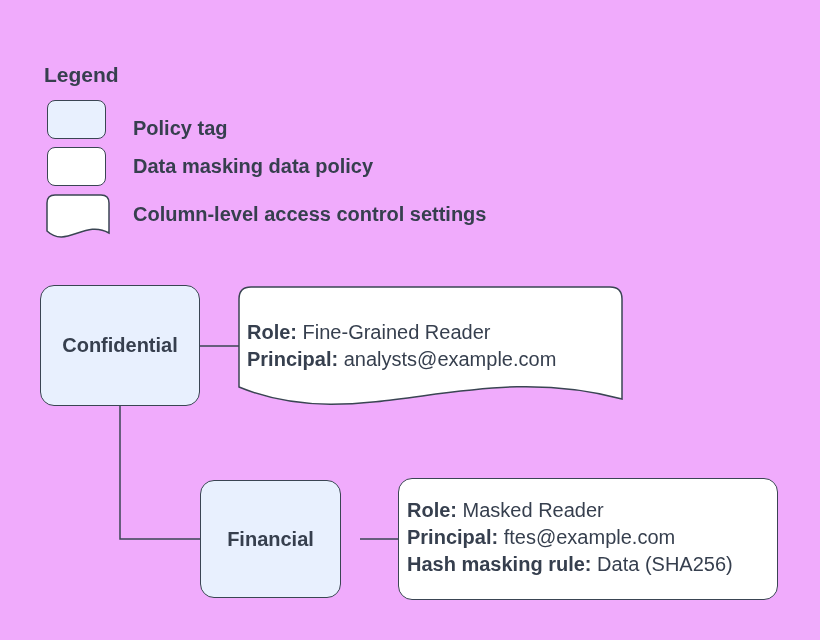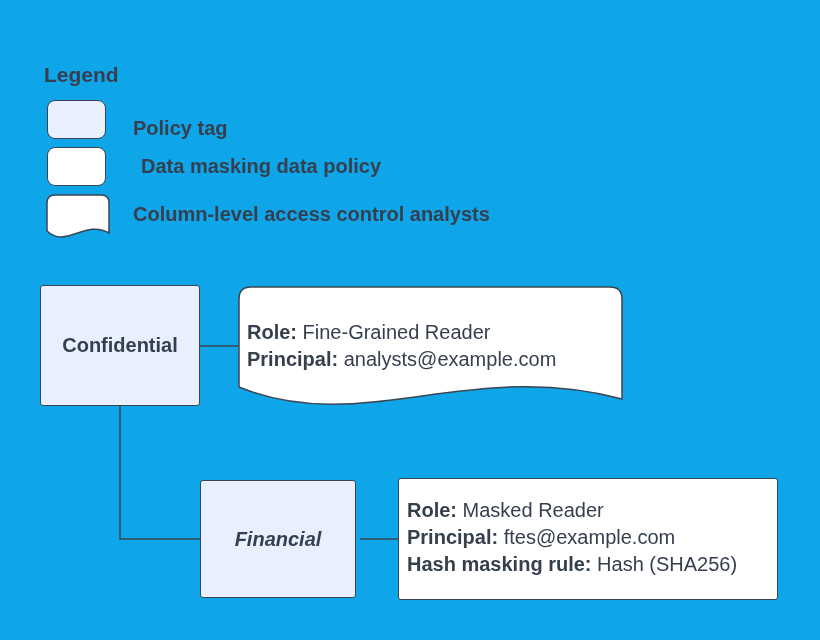--- a/index.html
+++ b/index.html
@@ -1,20 +1,20 @@
 <!DOCTYPE html>
 <html><head>
 <meta charset="utf-8">
 <style>
   html, body { margin: 0; padding: 0; background: #ffffff; }
   #canvas {
     position: relative;
     width: 820px;
     height: 640px;
-    background: #0ea5e9;
+    background: #f0abfc;
     font-family: "Liberation Sans", sans-serif;
     color: #363f4e;
     overflow: hidden;
   }
   #shape-layer {
     position: absolute;
     left: 0; top: 0;
     width: 820px; height: 640px;
   }
   .legend-title {
@@ -41,21 +41,21 @@
     display: flex;
     align-items: center;
     font-size: 20px;
     font-weight: bold;
     white-space: nowrap;
   }
   .node {
     position: absolute;
     box-sizing: border-box;
     border: 1.5px solid #3a4553;
-    border-radius: 3px;
+    border-radius: 14px;
     display: flex;
     align-items: center;
     justify-content: center;
     font-size: 20px;
     font-weight: bold;
   }
   .txt-block {
     position: absolute;
     font-size: 20px;
     line-height: 27px;
@@ -80,52 +80,52 @@
 
     <path d="M 239,387 L 239,299 Q 239,287 251,287 L 610,287 Q 622,287 622,299 L 622,399 C 470,358 360,437 239,387 Z" fill="#ffffff" stroke="#3a4553" stroke-width="1.5"></path>
   </svg>
 
   <div class="legend-title">Legend</div>
 
   <div class="swatch blue-fill" style="top:100px;"></div>
   <div class="legend-label" style="top:100px;margin-top:9px;">Policy tag</div>
 
   <div class="swatch white-fill" style="top:147px;"></div>
-  <div class="legend-label" style="top:147px;margin-left:8px;">Data masking data policy</div>
+  <div class="legend-label" style="top:147px;">Data masking data policy</div>
 
-  <div class="legend-label" style="top:195px;">Column-level access control analysts</div>
+  <div class="legend-label" style="top:195px;">Column-level access control settings</div>
 
   <div class="node blue-fill" style="left:40px; top:285px; width:160px; height:121px;">
     <span>Confidential</span>
   </div>
 
   <div class="txt-block" style="left:247px; top:319px;">
     <div>
       <span class="lbl">Role:</span>
       <span>Fine-Grained Reader</span>
     </div>
     <div>
       <span class="lbl">Principal:</span>
       <span>analysts@example.com</span>
     </div>
   </div>
 
-  <div class="node blue-fill" style="left:200px; top:480px; width:156px; height:118px;font-style:italic;">
+  <div class="node blue-fill" style="left:200px; top:480px; width:141px; height:118px;">
     <span>Financial</span>
   </div>
 
   <div class="node white-fill" style="left:398px; top:478px; width:380px; height:122px;"></div>
   <div class="txt-block" style="left:407px; top:497px;">
     <div>
       <span class="lbl">Role:</span>
       <span>Masked Reader</span>
     </div>
     <div>
       <span class="lbl">Principal:</span>
       <span>ftes@example.com</span>
     </div>
     <div>
       <span class="lbl">Hash masking rule:</span>
-      <span>Hash (SHA256)</span>
+      <span>Data (SHA256)</span>
     </div>
   </div>
 
 </div>
 
 </body></html>

